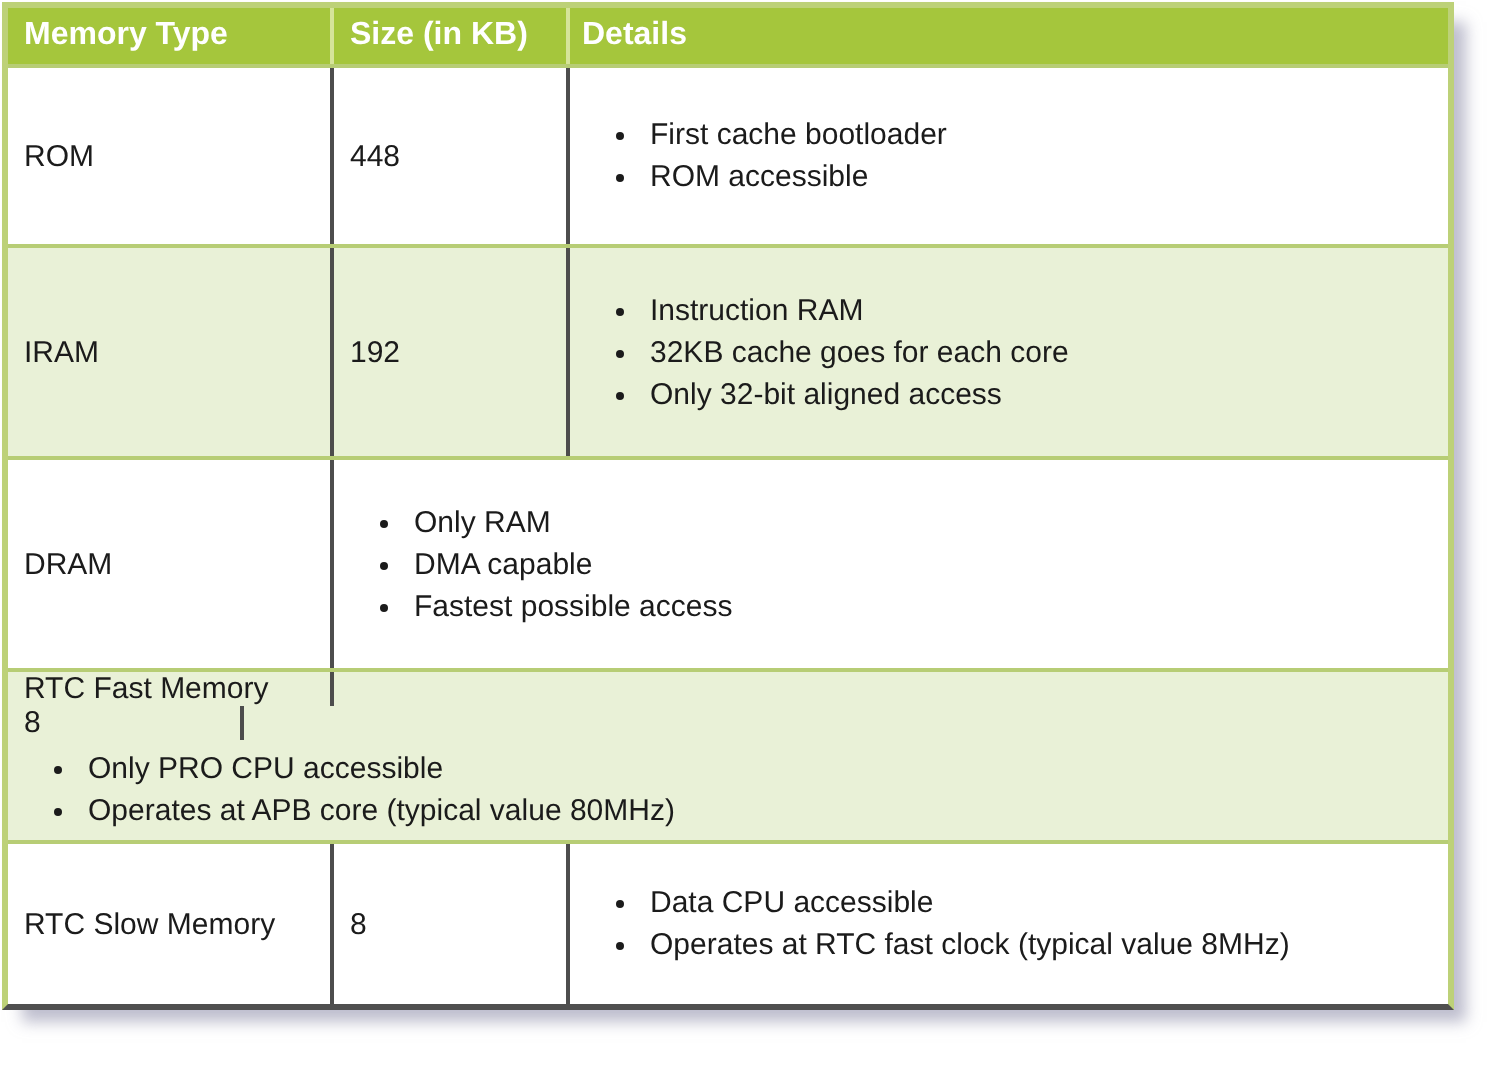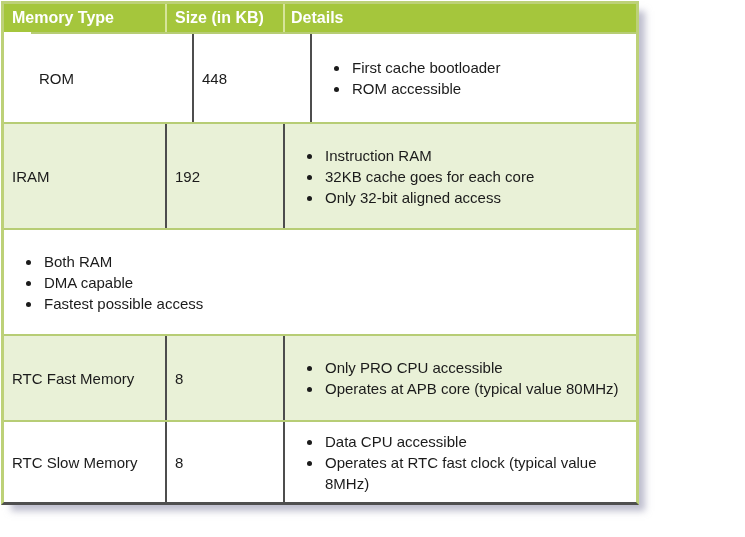--- a/index.html
+++ b/index.html
@@ -8,21 +8,21 @@
     background: #ffffff;
     width: 745px;
     height: 537px;
     font-family: "Liberation Sans", sans-serif;
     overflow: hidden;
   }
   .memory-table {
     position: absolute;
     top: 1px;
     left: 1px;
-    width: 638px;
+    width: 726px;
     box-sizing: border-box;
     border: 3px solid #bdd178;
     border-bottom: 3px solid #4f4f4f;
     box-shadow: 8px 8px 7px -2px rgba(155,155,180,0.65);
     background: #ffffff;
   }
   .row {
     display: flex;
     box-sizing: border-box;
   }
@@ -50,24 +50,24 @@
     box-sizing: border-box;
     padding-left: 8px;
   }
   .c3.cell { padding-left: 6px; }
 
   .header-row .c1,
   .header-row .c2 { border-right: 2px solid #d6e49a; }
   .body-row .c1,
   .body-row .c2 { border-right: 2px solid #4d4d4d; }
 
-  .r-rom  { height: 90px; margin-left: 27px; }
+  .r-rom  { height: 90px; }
   .r-iram { height: 106px; }
   .r-dram { height: 106px; }
-  .r-rtcf { height: 86px; }
+  .r-rtcf { height: 86px; flex-direction: column; }
   .r-rtcs { height: 82px; justify-content: center; }
 
   ul.details-list {
     margin: 0;
     padding-left: 32px;
     line-height: 21px;
   }
   ul.details-list li {
     padding-left: 2px;
   }
@@ -100,23 +100,24 @@
     <div class="cell c3">
       <ul class="details-list">
         <li>Instruction RAM</li>
         <li>32KB cache goes for each core</li>
         <li>Only 32-bit aligned access</li>
       </ul>
     </div>
   </div>
 
   <div class="row body-row row-white r-dram">
+    <div class="cell c1">DRAM</div>
     <div class="cell c3">
       <ul class="details-list">
-        <li>Both RAM</li>
+        <li>Only RAM</li>
         <li>DMA capable</li>
         <li>Fastest possible access</li>
       </ul>
     </div>
   </div>
 
   <div class="row body-row row-green r-rtcf">
     <div class="cell c1">RTC Fast Memory</div>
     <div class="cell c2">8</div>
     <div class="cell c3">

